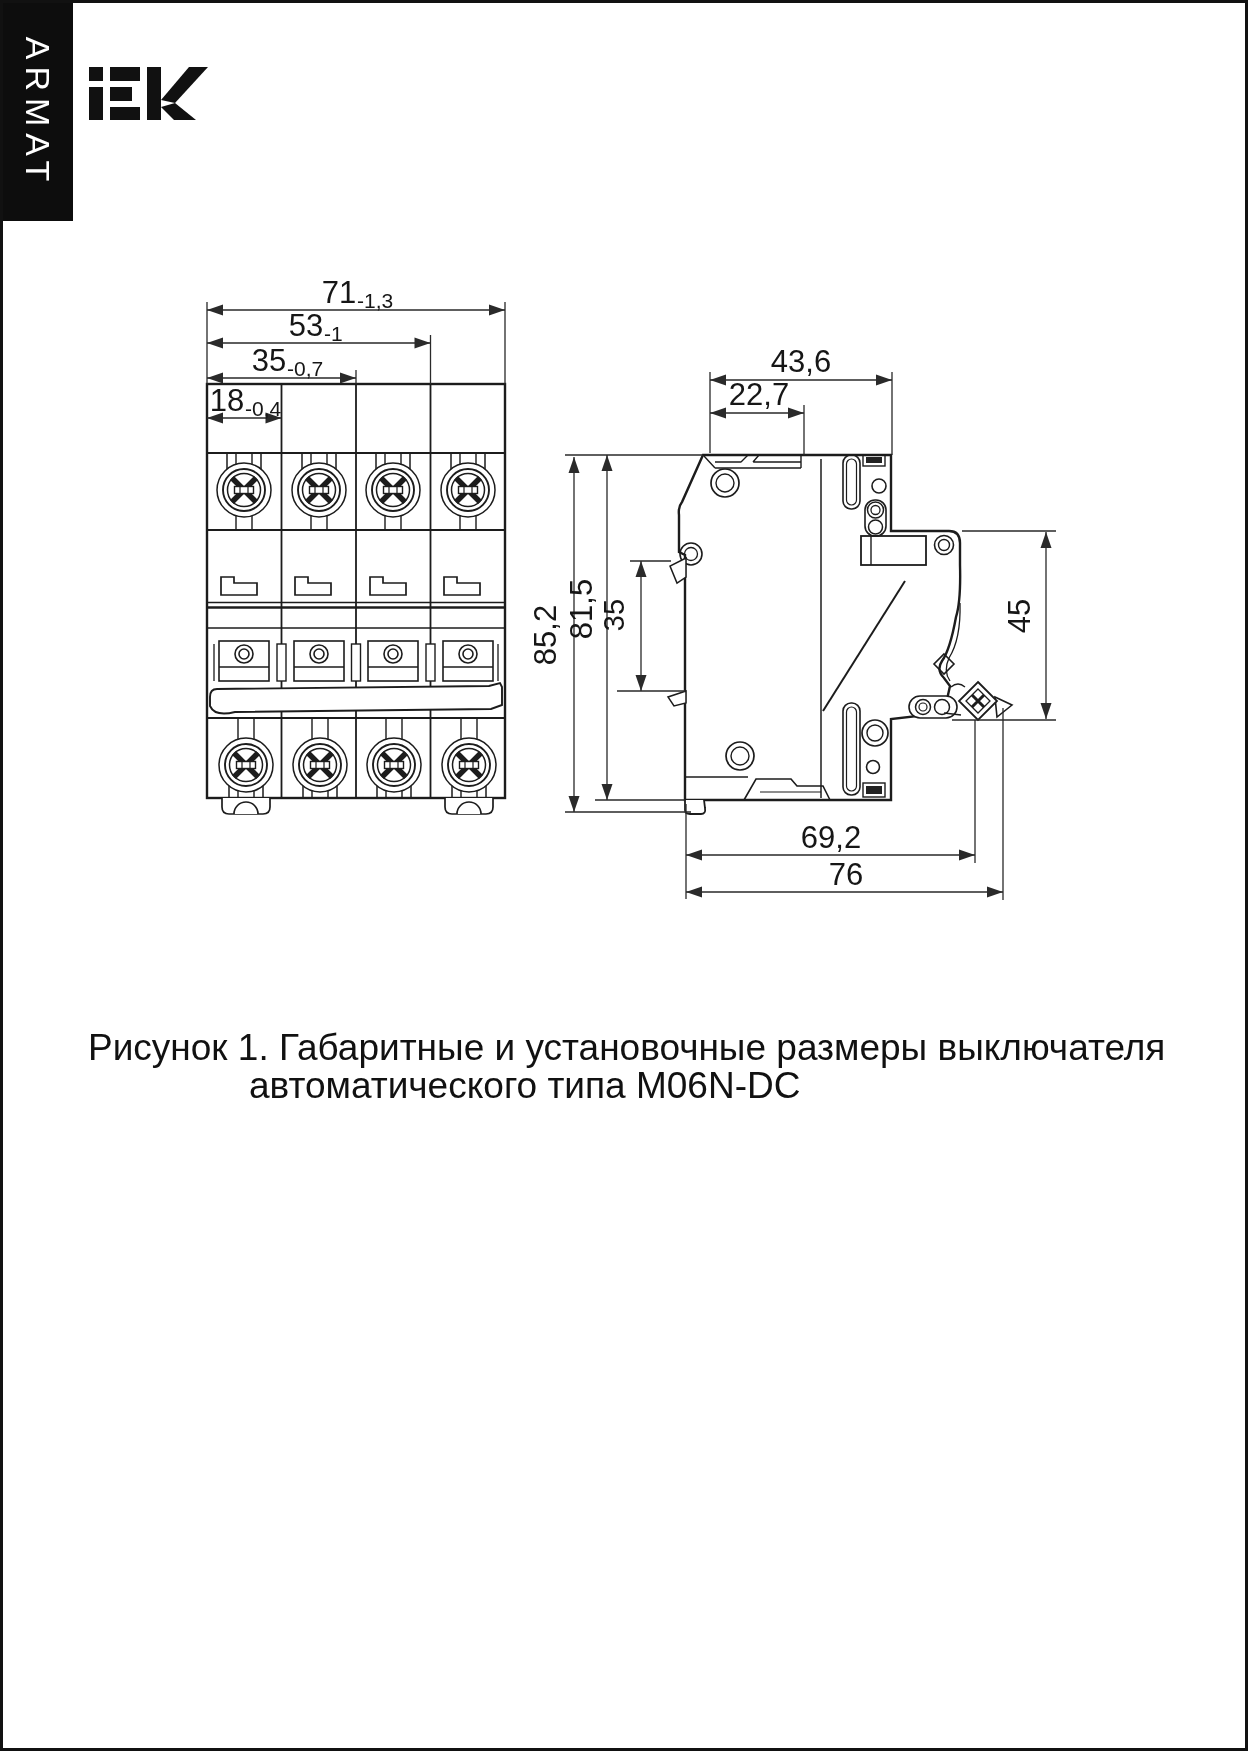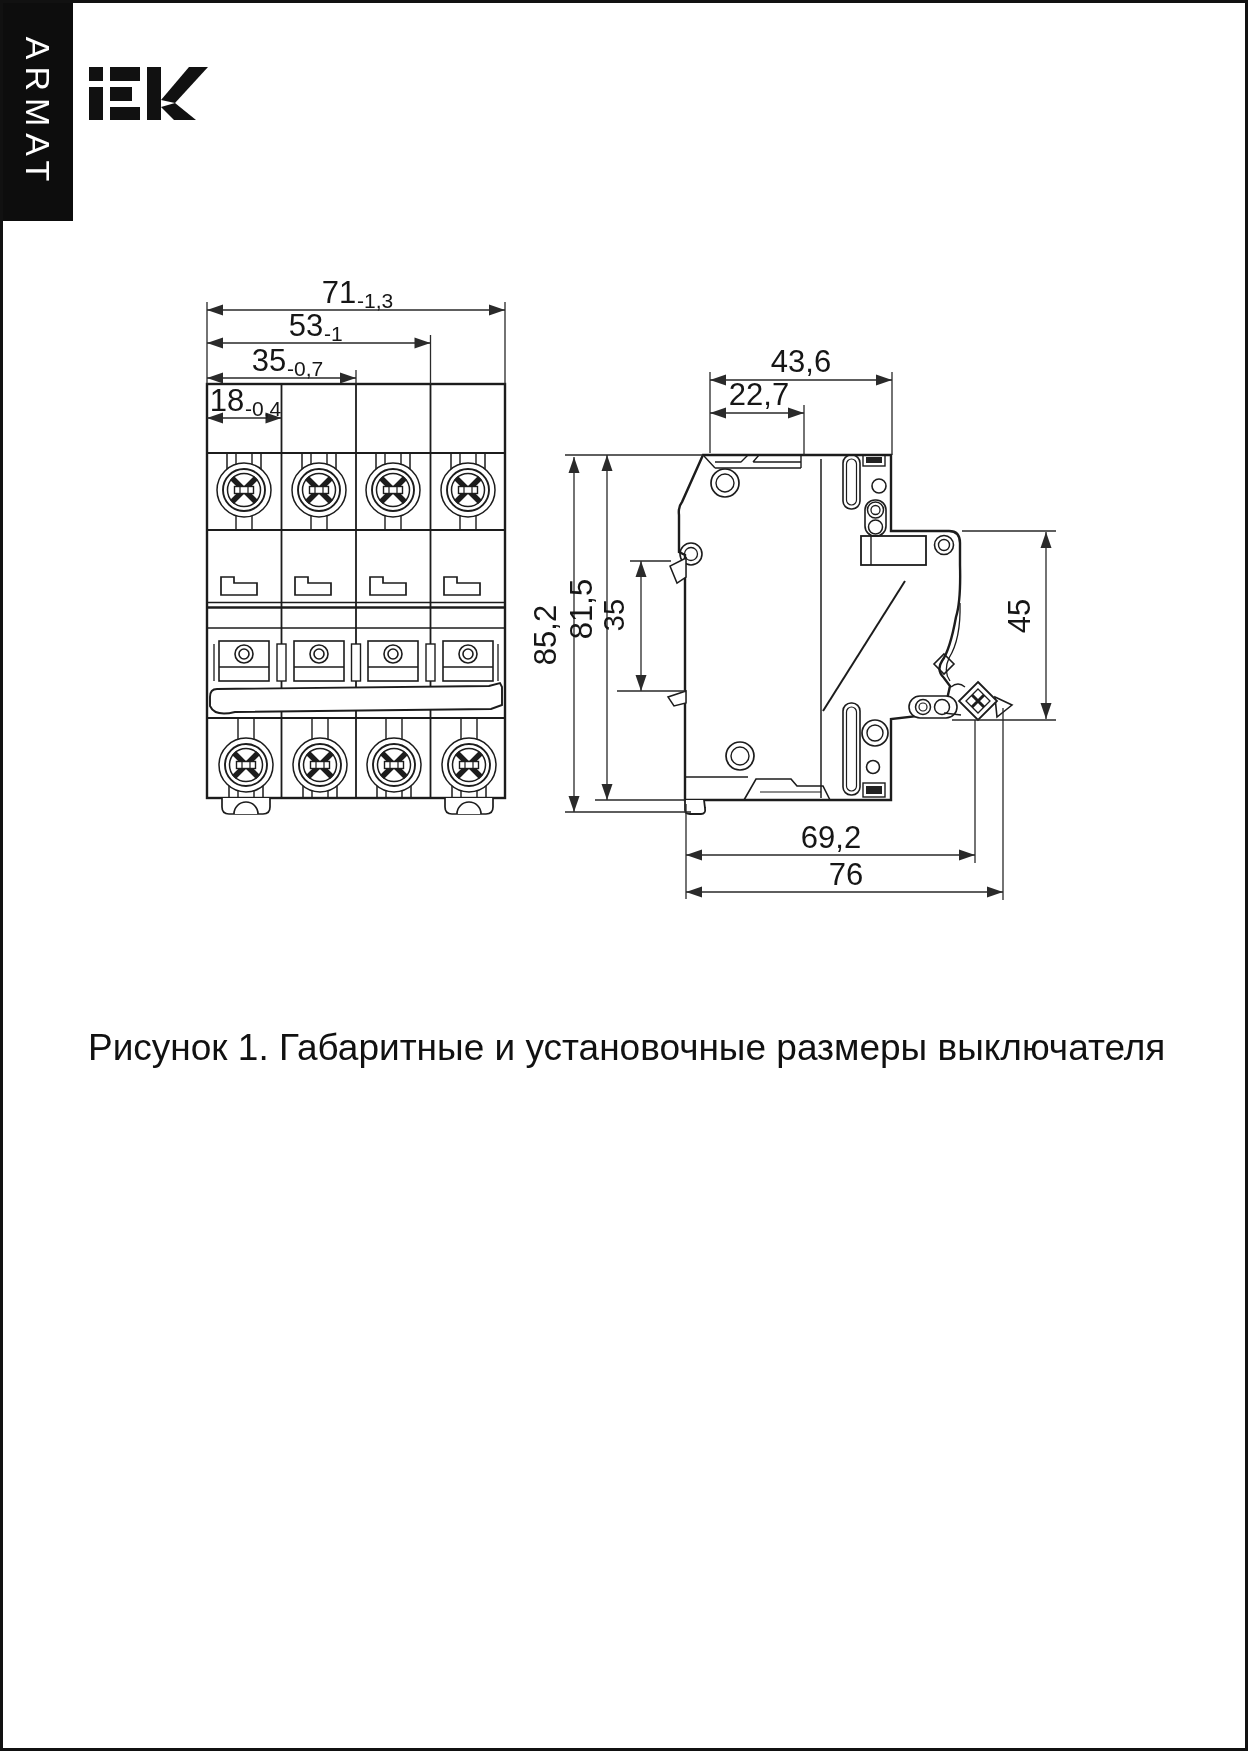--- a/index.html
+++ b/index.html
@@ -257,14 +257,15 @@
       <text x="553" y="632" font-size="31" text-anchor="middle" transform="rotate(-90 553 632)">85,2</text>
       <text x="589" y="606" font-size="31" text-anchor="middle" transform="rotate(-90 589 606)">81,5</text>
       <text x="621" y="612" font-size="29" text-anchor="middle" transform="rotate(-90 621 612)">35</text>
       <text x="1027" y="613" font-size="31" text-anchor="middle" transform="rotate(-90 1027 613)">45</text>
       <text x="828" y="845" font-size="31" text-anchor="middle">69,2</text>
       <text x="843" y="882" font-size="31" text-anchor="middle">76</text>
     </g>
   </svg>
 
   <div class="caption caption-l1">Рисунок 1. Габаритные и установочные размеры выключателя</div>
+  <div class="caption caption-l2">автоматического типа М06N-DC</div>
 
 </div>
 
 </body></html>

